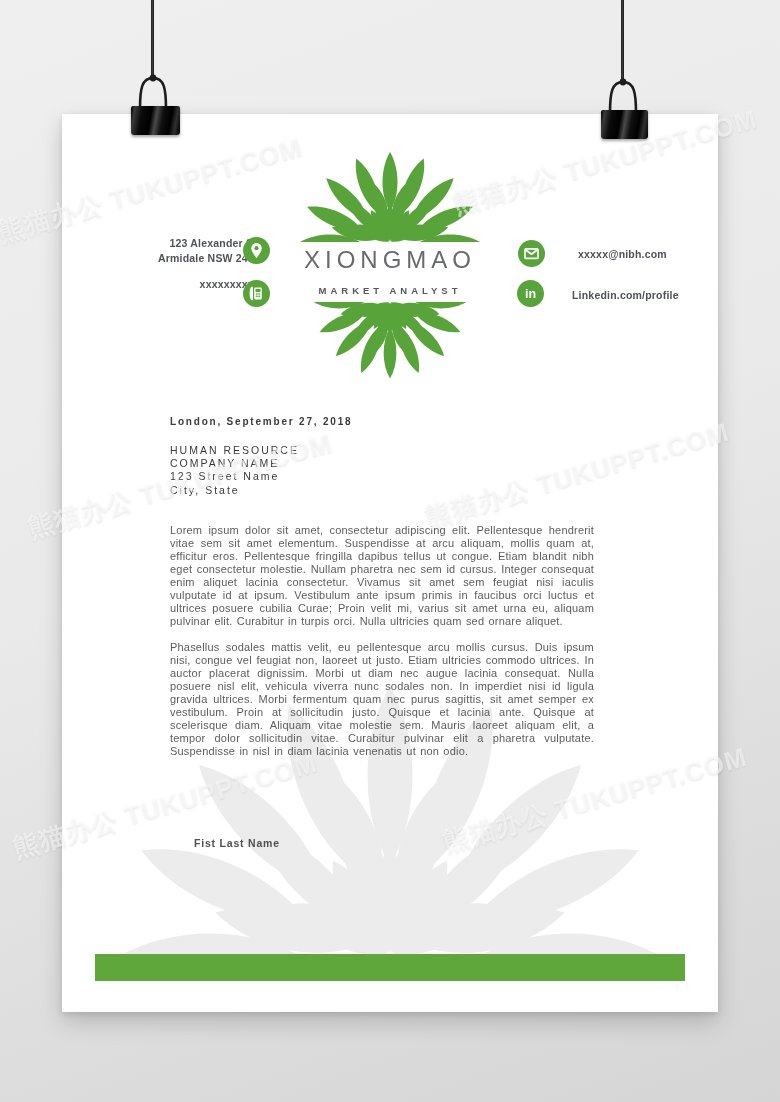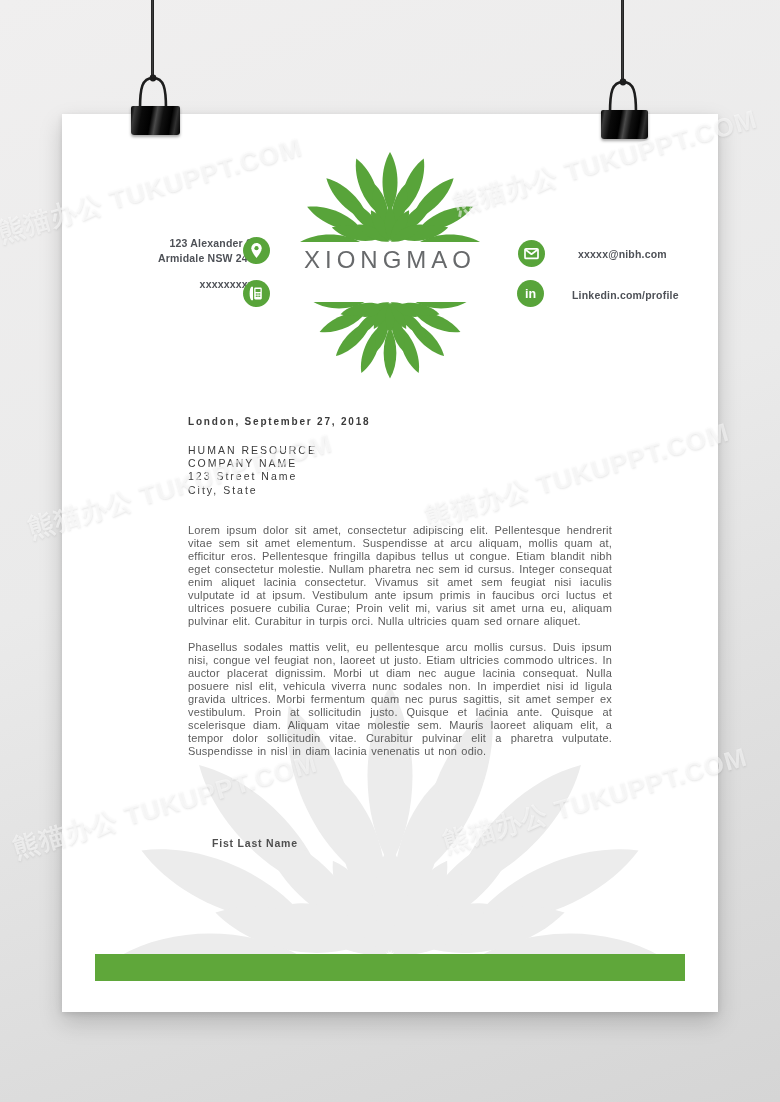--- a/index.html
+++ b/index.html
@@ -17,21 +17,21 @@
          box-shadow:0 10px 22px rgba(0,0,0,.18),0 2px 6px rgba(0,0,0,.10);}
   .flower-bg{position:absolute;left:28px;top:560px;width:600px;height:290px;z-index:1;}
   .logo-fan{position:absolute;left:208px;top:36px;width:240px;height:240px;z-index:3;}
   .logo-title{position:absolute;left:158px;top:132px;width:340px;text-align:center;z-index:4;
       font-size:24px;letter-spacing:5px;color:#67696b;font-weight:400;}
   .logo-sub{position:absolute;left:158px;top:171px;width:340px;text-align:center;z-index:4;
       font-size:9.5px;letter-spacing:4px;color:#55575a;font-weight:700;}
   .contact-text{position:absolute;font-size:10.5px;font-weight:600;color:#4e5157;letter-spacing:.2px;line-height:15px;z-index:4;margin-left:23px;}
   .al-r{text-align:right;}
   .cicon{position:absolute;width:27px;height:27px;z-index:4;}
-  .letter-block{position:absolute;left:126px;width:424px;z-index:4;color:#5c5c5c;}
+  .letter-block{position:absolute;left:108px;width:424px;z-index:4;color:#5c5c5c;}
   .dateline{font-size:10px;font-weight:700;letter-spacing:1.8px;color:#3b3b3b;}
   .recipient{font-size:10.5px;font-weight:400;letter-spacing:2px;line-height:13.2px;color:#3b3b3b;}
   .bodytext{font-size:11px;line-height:13px;text-align:justify;letter-spacing:.2px;word-spacing:1px;color:#5c5c5c;}
   .closing,.signature{font-size:10.5px;font-weight:600;letter-spacing:.8px;color:#4f4f4f;}
   .green-bar{position:absolute;left:33px;top:840px;width:590px;height:27px;background:#5fa73a;z-index:5;}
   
   .wm{position:absolute;white-space:nowrap;font-size:26px;font-weight:700;letter-spacing:1px;
       color:rgba(255,255,255,.55);text-shadow:0 1px 2px rgba(120,120,120,.18);
       transform:translate(-50%,-50%) rotate(-16deg);z-index:90;pointer-events:none;}
 </style>
@@ -90,20 +90,21 @@
 
     <svg class="flower-bg" viewBox="0 0 600 290">
       <use href="#fan" fill="#ececec" transform="translate(300,282) scale(3)"></use>
     </svg>
 
     <svg class="logo-fan" viewBox="0 0 240 240">
       <use href="#fan" fill="#58a43a" transform="translate(120,92)"></use>
       <use href="#fan" fill="#58a43a" transform="translate(120,152) scale(0.85 -0.85)"></use>
     </svg>
     <div class="logo-title">XIONGMAO</div>
+    <div class="logo-sub">MARKET ANALYST</div>
 
     <div class="contact-text al-r" style="left:0;top:122px;width:175px;">
       <div>123 Alexander St.</div>
       <div>Armidale NSW 2435</div>
     </div>
     <svg class="cicon" style="left:181px;top:123px;" viewBox="0 0 27 27">
       <circle cx="13.5" cy="13.5" r="13.5" fill="#58a43a"></circle>
       <path d="M13.5 6 C10.6 6 8.3 8.3 8.3 11.2 C8.3 15 13.5 21 13.5 21 C13.5 21 18.7 15 18.7 11.2 C18.7 8.3 16.4 6 13.5 6 Z" fill="#fff"></path>
       <circle cx="13.5" cy="11.2" r="2.1" fill="#58a43a"></circle>
     </svg>

